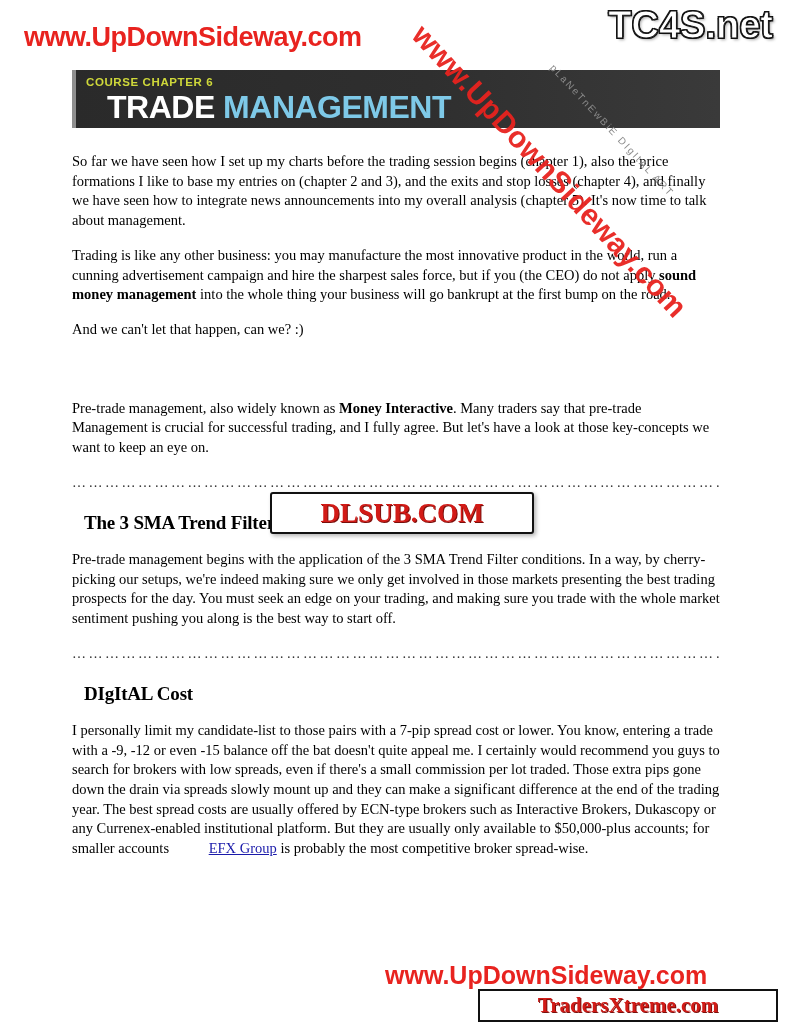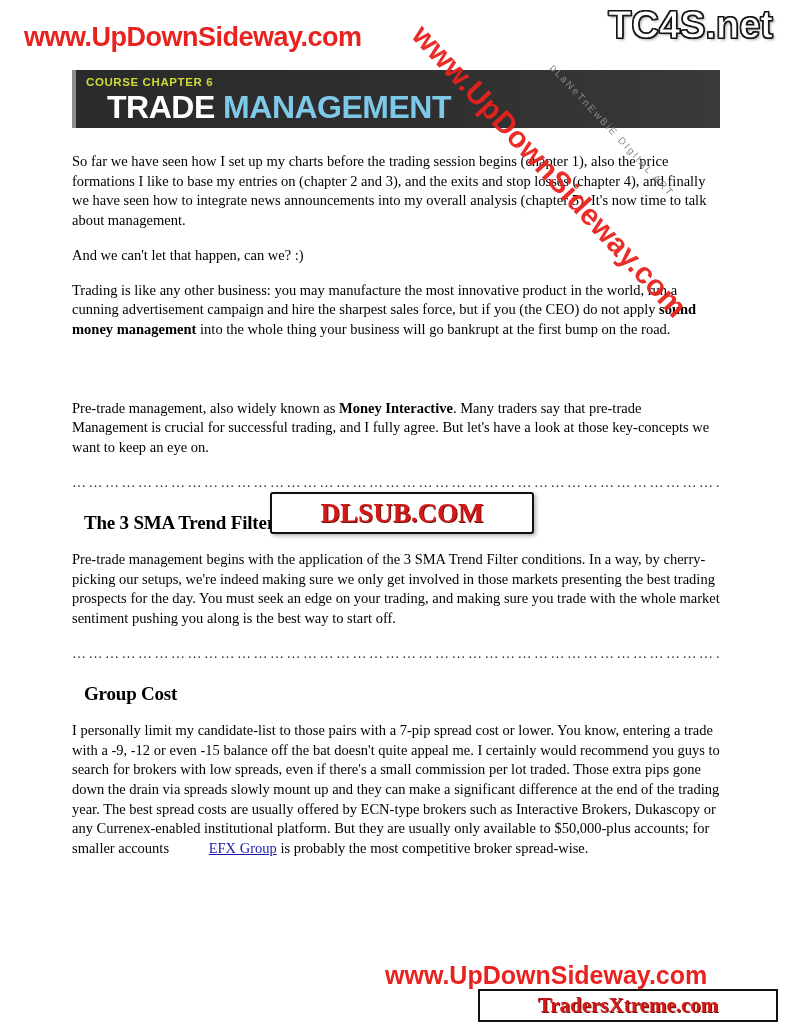--- a/index.html
+++ b/index.html
@@ -220,42 +220,42 @@
     <div class="banner">
       <div class="banner-kicker">COURSE CHAPTER 6</div>
       <div class="banner-title">
         <span class="w1">TRADE</span>
         <span class="w2">MANAGEMENT</span>
       </div>
     </div>
 
     <p class="body">So far we have seen how I set up my charts before the trading session begins (chapter 1), also the price formations I like to base my entries on (chapter 2 and 3), and the exits and stop losses (chapter 4), and finally we have seen how to integrate news announcements into my overall analysis (chapter 5). It's now time to talk about management.</p>
 
-    <p class="body">And we can't let that happen, can we? :)</p>
-
     <p class="body">
       <span>Trading is like any other business: you may manufacture the most innovative product in the world, run a cunning advertisement campaign and hire the sharpest sales force, but if you (the CEO) do not apply </span><b>sound money management</b><span> into the whole thing your business will go bankrupt at the first bump on the road.</span>
     </p>
 
+    <p class="body">And we can't let that happen, can we? :)</p>
+
     <div class="spacer-lg"></div>
 
 
     <p class="body">
       <span>Pre-trade management, also widely known as </span><b>Money Interactive</b><span>. Many traders say that pre-trade Management is crucial for successful trading, and I fully agree. But let's have a look at those key-concepts we want to keep an eye on.</span>
     </p>
 
     <div class="dots">………………………………………………………………………………………………………………………</div>
 
     <h2 class="section">The 3 SMA Trend Filter conditions</h2>
 
     <p class="body">Pre-trade management begins with the application of the 3 SMA Trend Filter conditions. In a way, by cherry-picking our setups, we're indeed making sure we only get involved in those markets presenting the best trading prospects for the day. You must seek an edge on your trading, and making sure you trade with the whole market sentiment pushing you along is the best way to start off.</p>
 
     <div class="dots">………………………………………………………………………………………………………………………</div>
 
-    <h2 class="section">Group Cost</h2>
+    <h2 class="section">DIgItAL Cost</h2>
 
     <p class="body">
       <span>I personally limit my candidate-list to those pairs with a 7-pip spread cost or lower. You know, entering a trade with a -9, -12 or even -15 balance off the bat doesn't quite appeal me. I certainly would recommend you guys to search for brokers with low spreads, even if there's a small commission per lot traded. Those extra pips gone down the drain via spreads slowly mount up and they can make a significant difference at the end of the trading year. The best spread costs are usually offered by ECN-type brokers such as Interactive Brokers, Dukascopy or any Currenex-enabled institutional platform. But they are usually only available to $50,000-plus accounts; for smaller accounts </span><a class="inline-link" href="#">EFX Group</a><span> is probably the most competitive broker spread-wise.</span>
     </p>
 
   </div>
 
   <div class="wm-top-left">www.UpDownSideway.com</div>
   <div class="wm-top-right">TC4S.net</div>
   <div class="wm-diag">www.UpDownSideway.com</div>

